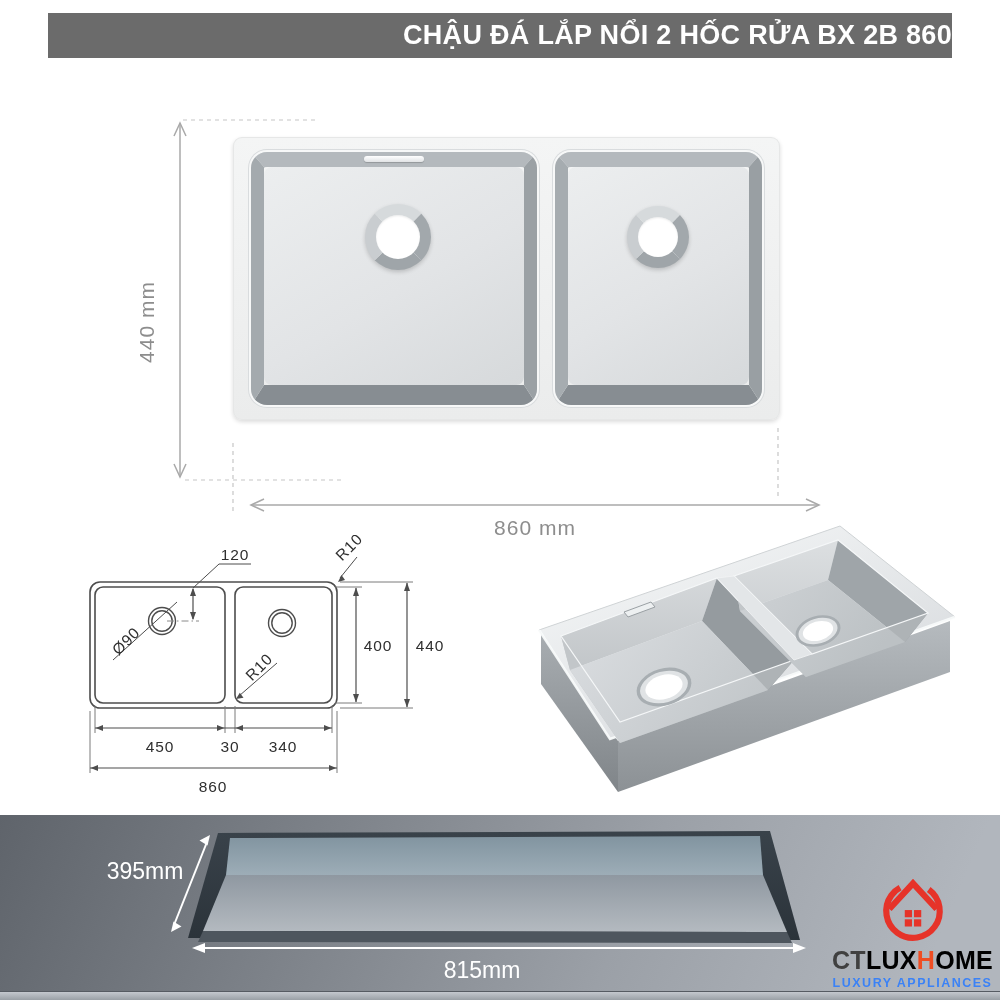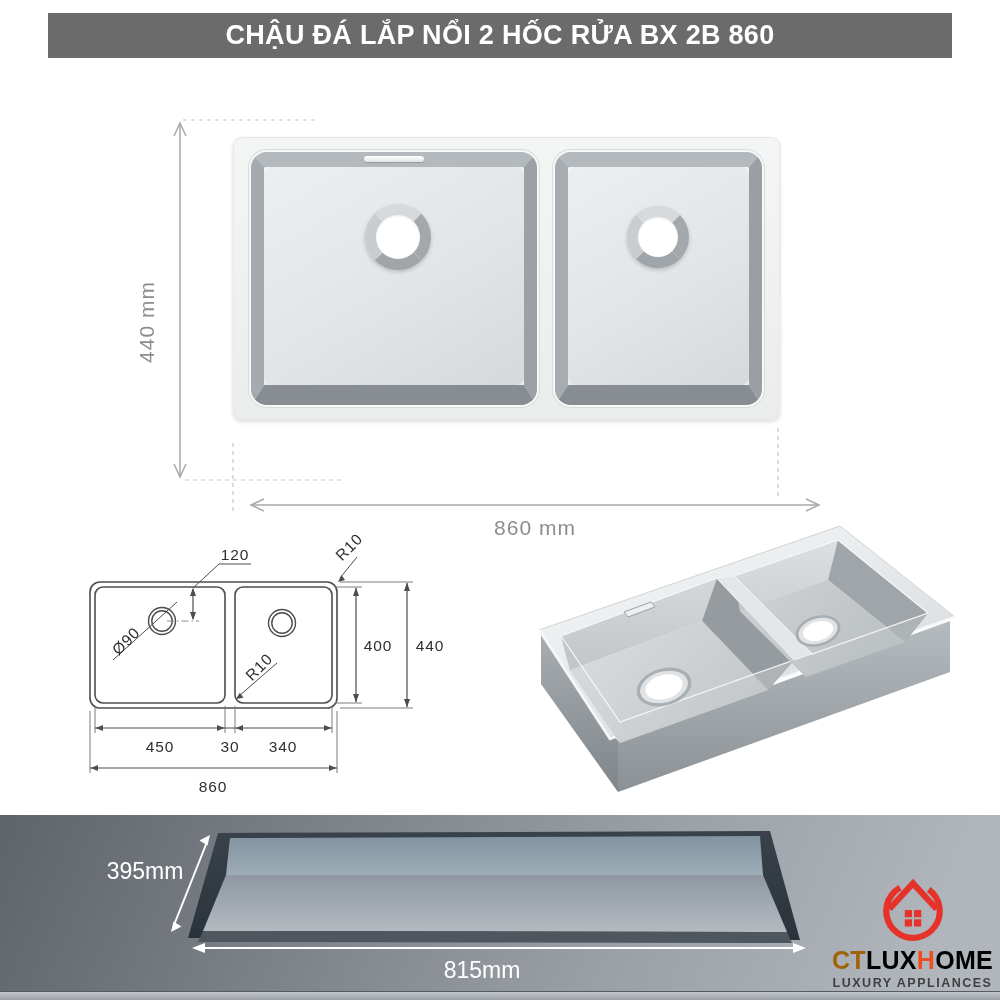--- a/index.html
+++ b/index.html
@@ -3,21 +3,21 @@
 <meta charset="utf-8">
 <style>
   html,body{margin:0;padding:0;}
   body{
     position:relative;width:1000px;height:1000px;background:#ffffff;overflow:hidden;
     font-family:"Liberation Sans","DejaVu Sans",sans-serif;
   }
   
   .header-bar{
     position:absolute;left:48px;top:13px;width:904px;height:45px;
-    background:#6b6b6b;display:flex;align-items:center;justify-content:center;
+    background:#6b6b6b;display:flex;align-items:center;justify-content:flex-end;
   }
   .header-bar .title{
     color:#ffffff;font-size:27px;font-weight:bold;letter-spacing:.3px;white-space:nowrap;
   }
   
   .tray{
     position:absolute;left:233px;top:137px;width:547px;height:283px;border-radius:9px;
     background:linear-gradient(180deg,#f4f5f5,#ebecec);
     box-shadow:inset 0 0 0 1px #e6e7e7,0 2px 4px rgba(0,0,0,.14);
   }
@@ -64,24 +64,24 @@
   }
   .bottom-strip{
     position:absolute;left:0;top:991px;width:1000px;height:9px;
     border-top:1px solid #565b62;box-sizing:border-box;
     background:linear-gradient(180deg,#c4c8ce,#9aa0a6);
   }
   
   .logo{position:absolute;left:830px;top:872px;width:165px;text-align:center;line-height:1;}
   .logo .mark{display:inline-block;}
   .wordmark{font-size:25px;font-weight:bold;letter-spacing:.3px;margin-top:1px;white-space:nowrap;}
-  .wm-red{color:#a16207;}
+  .wm-red{color:#404040;}
   .wm-dark{color:#000000;}
   .wm-accent{color:#ef4d23;}
-  .tagline{font-size:12.5px;font-weight:bold;color:#404040;letter-spacing:1.5px;margin-top:4px;white-space:nowrap;}
+  .tagline{font-size:12.5px;font-weight:bold;color:#3b82f6;letter-spacing:1.5px;margin-top:4px;white-space:nowrap;}
 </style>
 </head>
 <body>
 
 <div class="header-bar">
   <div class="title">CHẬU ĐÁ LẮP NỔI 2 HỐC RỬA BX 2B 860</div>
 </div>
 
 <svg class="abs" style="left:120px;top:95px;" width="720" height="450" viewBox="0 0 720 450">
   <g stroke="#c6c6c6" stroke-width="1.2" stroke-dasharray="4 4">

